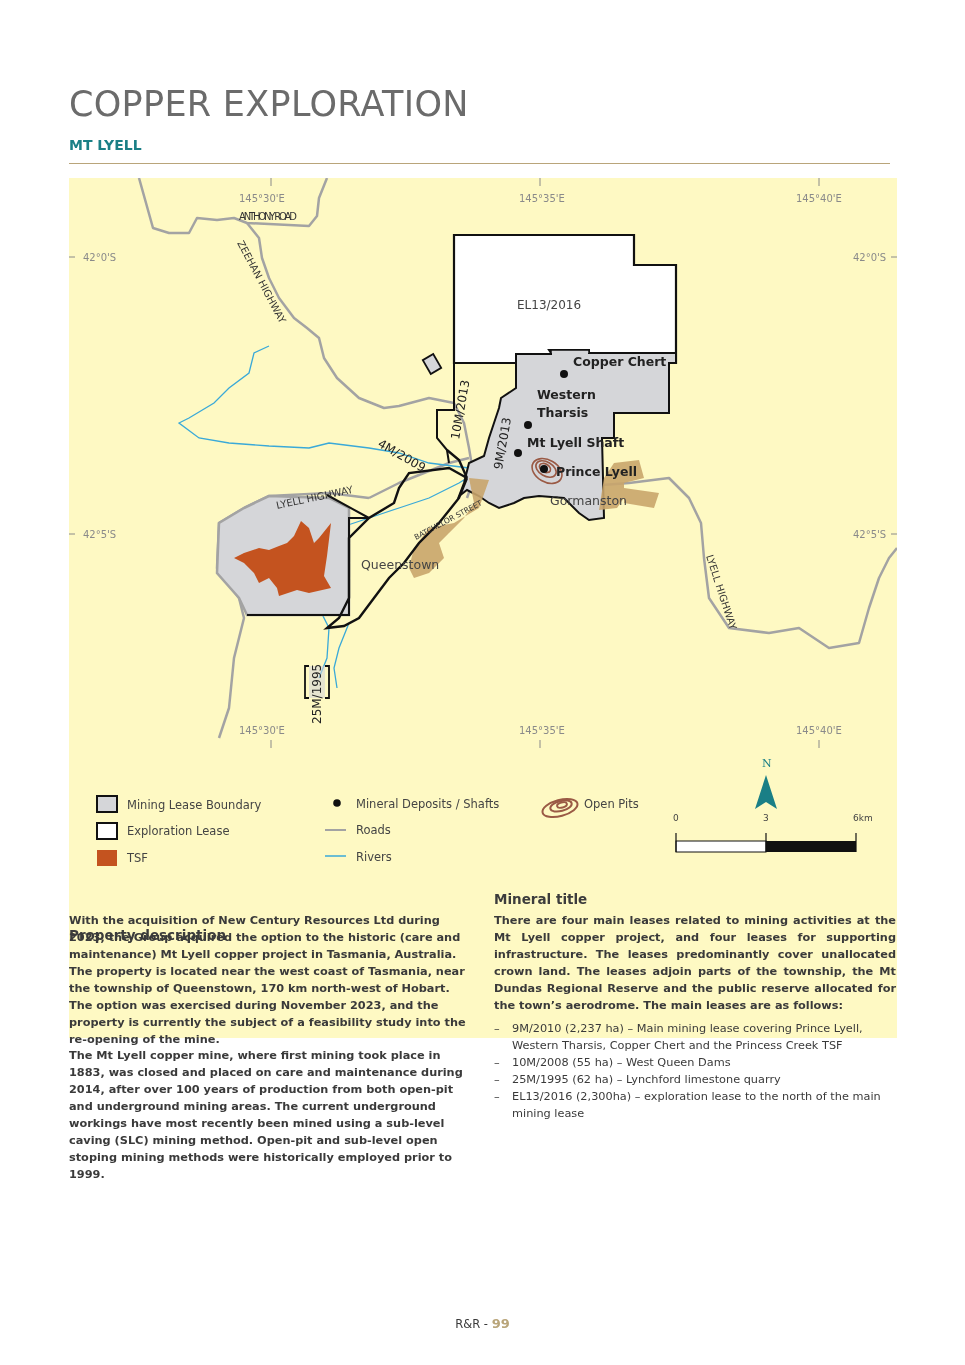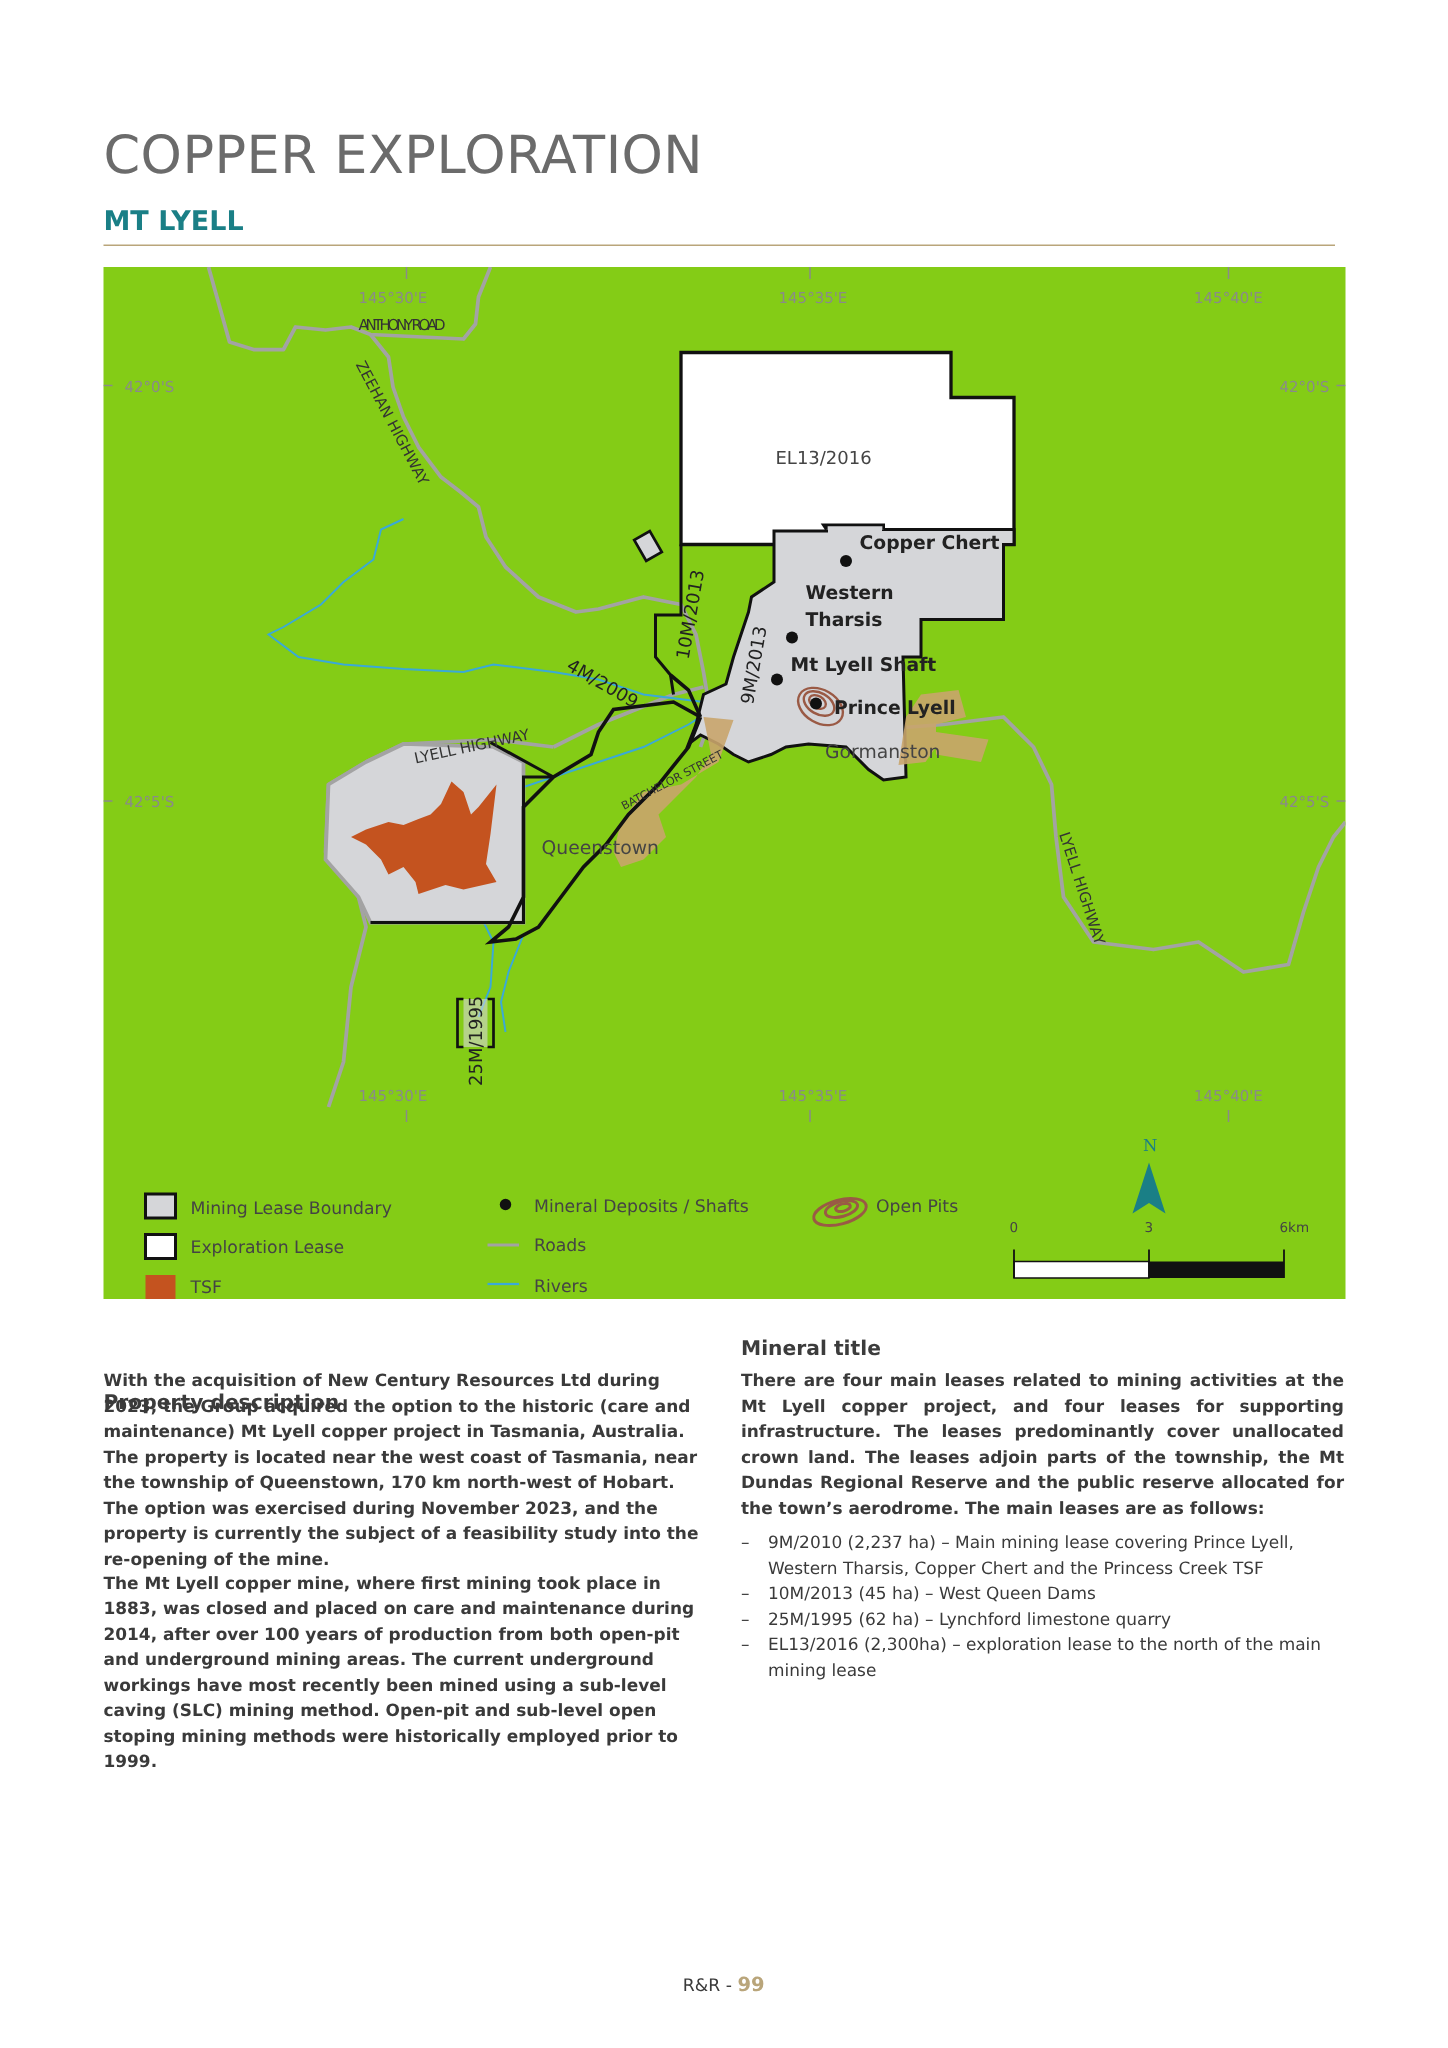--- a/index.html
+++ b/index.html
@@ -1,20 +1,20 @@
 <!DOCTYPE html>
 <html><head>
 <meta charset="utf-8">
 <style>
   html,body{margin:0;padding:0;background:#ffffff;}
   body{width:965px;height:1365px;position:relative;overflow:hidden;font-family:"DejaVu Sans","Liberation Sans",sans-serif;color:#3a3a3a;}
   .page-title{position:absolute;left:69px;top:84px;font-size:35px;font-weight:400;color:#6b6b6b;letter-spacing:0.3px;font-family:"DejaVu Sans",sans-serif;}
-  .subtitle{position:absolute;left:69px;top:137px;font-size:18px;font-weight:bold;color:#1a7f86;font-family:"DejaVu Sans",sans-serif;}
+  .subtitle{position:absolute;left:69px;top:137px;font-size:14px;font-weight:bold;color:#1a7f86;font-family:"DejaVu Sans",sans-serif;}
   .rule{position:absolute;left:69px;top:163px;width:821px;height:1px;background:#b9a57a;}
-  .map{position:absolute;left:69px;top:178px;width:828px;height:688px;background:#84cc16;}
+  .map{position:absolute;left:69px;top:178px;width:828px;height:860px;background:#fef9c3;}
   .map svg{position:absolute;left:0;top:0;}
   .section-title{position:absolute;font-size:13.5px;font-weight:bold;color:#3c3c3c;}
   .para{position:absolute;font-size:11.3px;line-height:17px;color:#3a3a3a;font-weight:bold;}
   .just{text-align:justify;}
   .list{position:absolute;left:494px;top:1020px;width:410px;margin:0;padding:0;list-style:none;font-size:11.3px;line-height:17px;}
   .list li{position:relative;padding-left:18px;}
   .list li .dash{position:absolute;left:0;top:0;}
   .footer{position:absolute;left:0;width:965px;top:1316px;text-align:center;font-size:11.5px;color:#3a3a3a;}
   .footer .num{color:#b9a57a;font-weight:bold;font-size:13px;}
 </style>
@@ -170,20 +170,20 @@
 
 <div class="section-title" style="left:69px;top:891px;margin-top:36px;">Property description</div>
 <div class="para" style="left:69px;top:912px;width:405px;">With the acquisition of New Century Resources Ltd during 2023, the Group acquired the option to the historic (care and maintenance) Mt Lyell copper project in Tasmania, Australia. The property is located near the west coast of Tasmania, near the township of Queenstown, 170 km north-west of Hobart. The option was exercised during November 2023, and the property is currently the subject of a feasibility study into the re-opening of the mine.</div>
 <div class="para" style="left:69px;top:1047px;width:405px;">The Mt Lyell copper mine, where first mining took place in 1883, was closed and placed on care and maintenance during 2014, after over 100 years of production from both open-pit and underground mining areas. The current underground workings have most recently been mined using a sub-level caving (SLC) mining method. Open-pit and sub-level open stoping mining methods were historically employed prior to 1999.</div>
 
 <div class="section-title" style="left:494px;top:891px;">Mineral title</div>
 <div class="para just" style="left:494px;top:912px;width:402px;">There are four main leases related to mining activities at the Mt Lyell copper project, and four leases for supporting infrastructure. The leases predominantly cover unallocated crown land. The leases adjoin parts of the township, the Mt Dundas Regional Reserve and the public reserve allocated for the town’s aerodrome. The main leases are as follows:</div>
 
 <ul class="list">
   <li><span class="dash">–</span><span>9M/2010  (2,237 ha) – Main mining lease covering Prince Lyell, Western Tharsis, Copper Chert and the Princess Creek TSF</span></li>
-  <li><span class="dash">–</span><span>10M/2013 (45 ha) – West Queen Dams</span></li>
+  <li><span class="dash">–</span><span>10M/2008 (55 ha) – West Queen Dams</span></li>
   <li><span class="dash">–</span><span>25M/1995  (62 ha) – Lynchford limestone quarry</span></li>
   <li><span class="dash">–</span><span>EL13/2016 (2,300ha) – exploration lease to the north of the main mining lease</span></li>
 </ul>
 
 <div class="footer">
   <span>R&amp;R - </span><span class="num">99</span>
 </div>
 
 </body></html>

